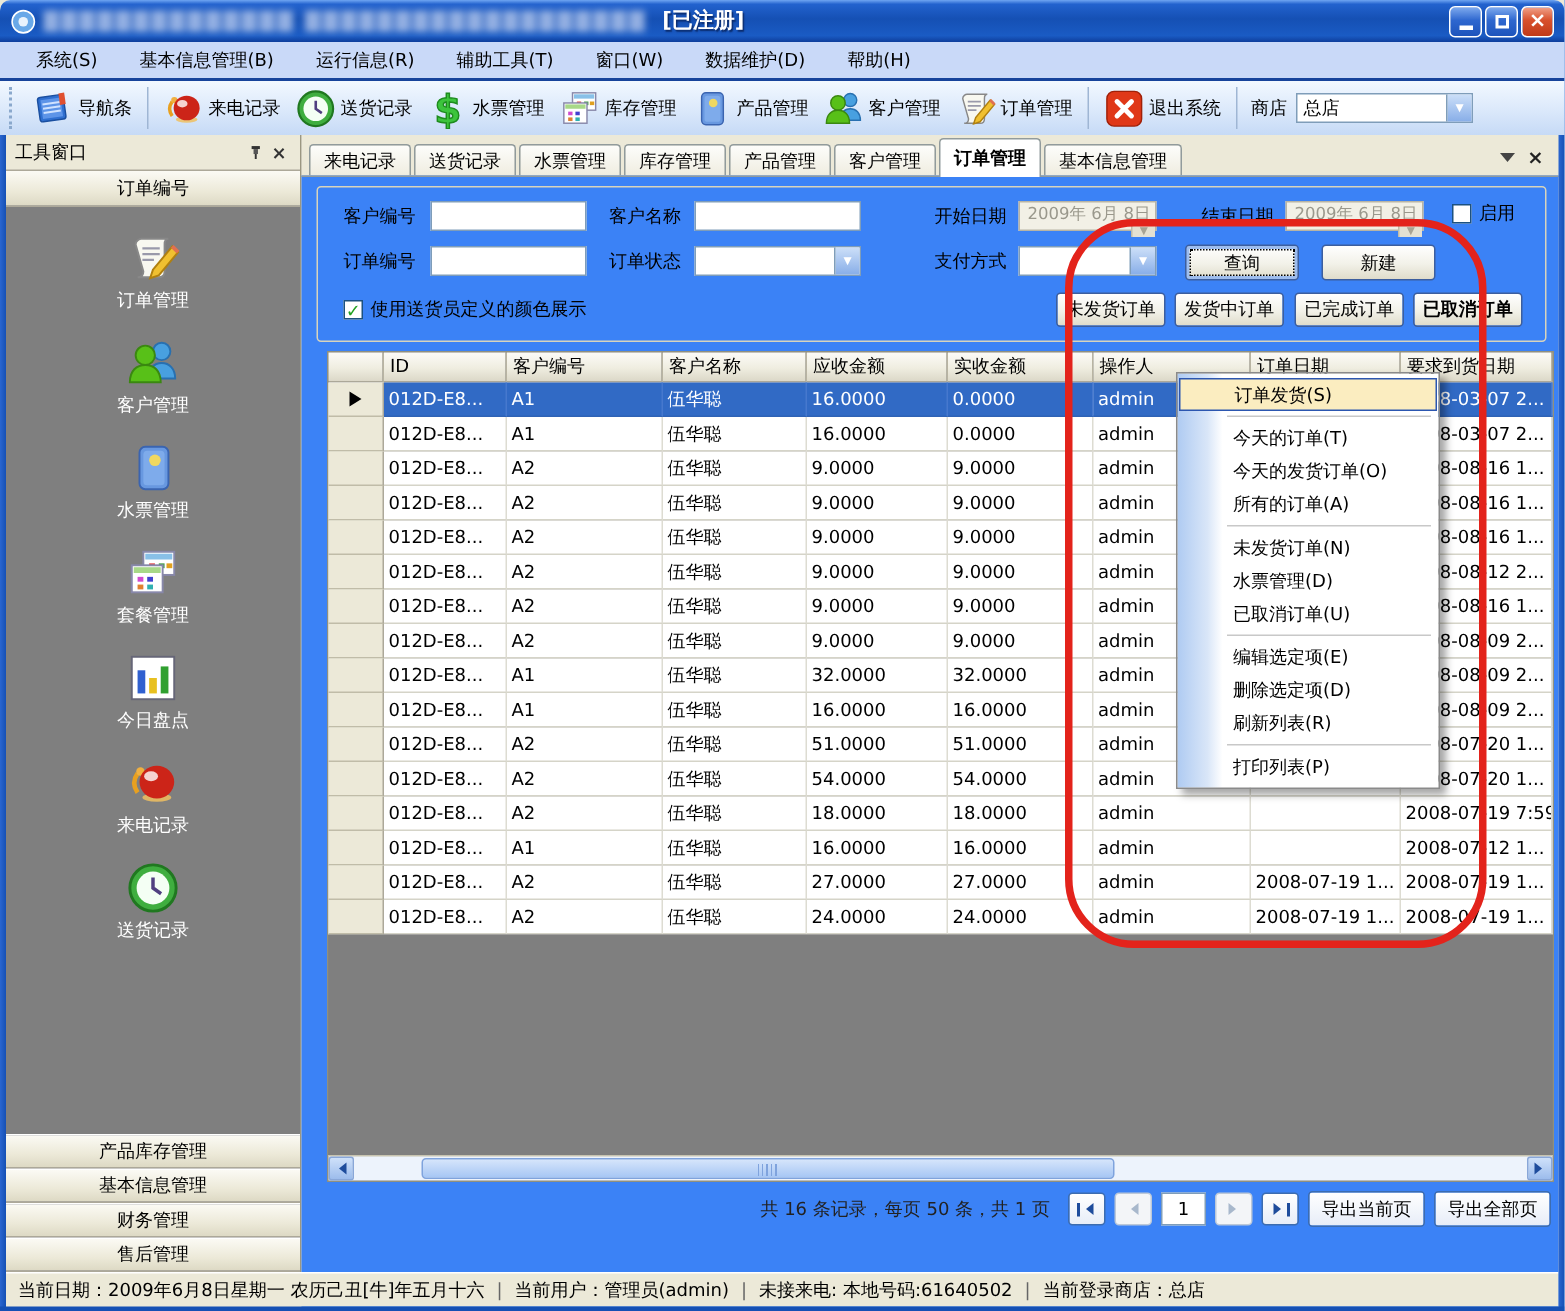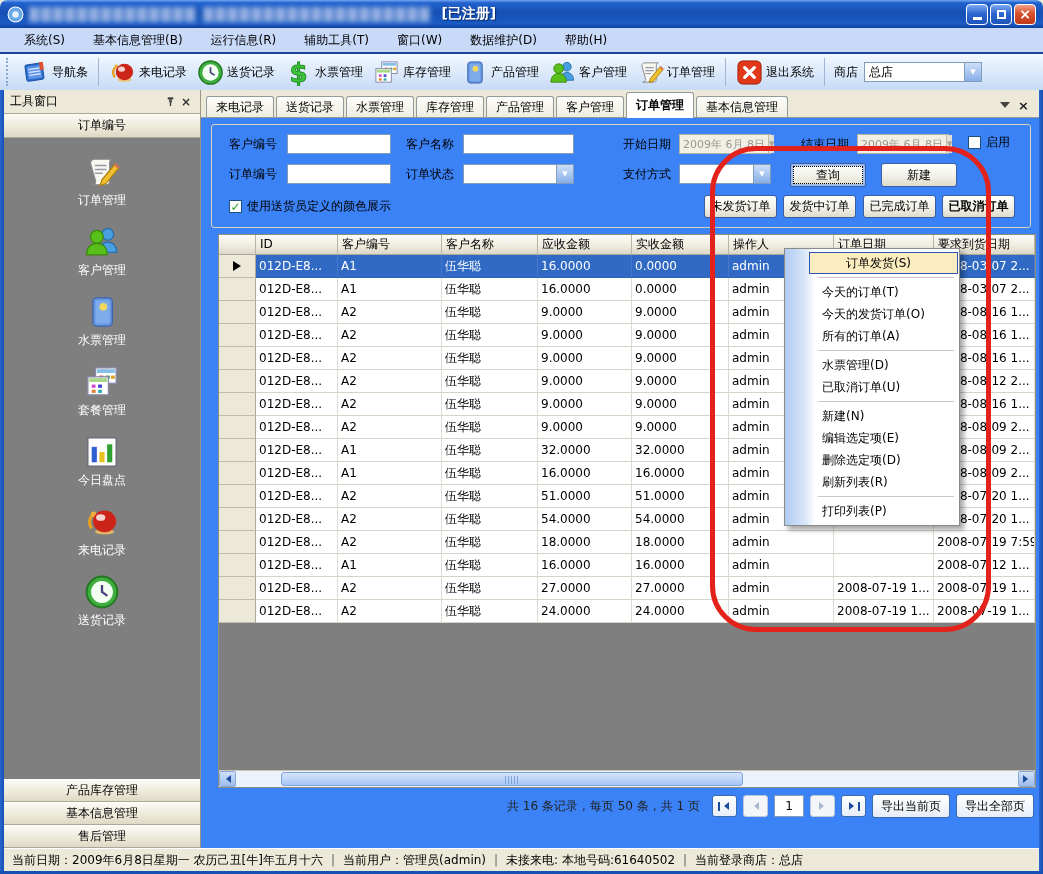--- a/index.html
+++ b/index.html
@@ -68,21 +68,21 @@
   .tab.active{height:26px;background:#FFFFFF;font-weight:bold;margin-bottom:-1px;z-index:2;position:relative;}
   .tab-ctrls{margin-left:auto;display:flex;align-items:center;gap:8px;padding:0 10px 4px 0;}
   .tc-down{width:0;height:0;border:5px solid transparent;border-top:6px solid #444;margin-top:5px;}
   .tc-x{font-weight:bold;font-size:13px;color:#222;}
 
   .panel{position:absolute;left:0;top:27px;width:838px;height:796px;background:#3b82f6;border-top:1px solid #919B9C;border-bottom:1px solid #ACA899;padding-left:24px;}
 
   .filterbox{position:absolute;left:10px;top:6px;width:820px;height:104px;border:1px solid #D8D4BC;border-radius:3px;}
   .f-label{position:absolute;height:22px;line-height:22px;color:#000;white-space:nowrap;}
   .xp-input{position:absolute;height:20px;border:1px solid #7F9DB9;background:#fff;font-size:12px;padding:0 3px;}
-  .datebox{position:absolute;height:20px;border:1px solid #B8B4A4;background:#F2F0E6;color:#9A988C;display:flex;align-items:center;}
+  .datebox{position:absolute;height:20px;border:1px solid #B8B4A4;background:#F2F0E6;color:#9A988C;display:flex;align-items:flex-end;flex-direction:column;}
   .datebox .dt{flex:1;padding:0 3px;white-space:nowrap;font-size:11px;}
   .datebox .da{width:16px;height:18px;background:#E4E1D2;border-left:1px solid #C0BCA8;color:#A8A494;font-size:7px;display:flex;align-items:center;justify-content:center;}
   .fcombo{position:absolute;height:20px;}
   .cb{width:13px;height:13px;background:#fff;border:1px solid #1C5180;display:inline-flex;align-items:center;justify-content:center;vertical-align:-2px;}
   .cb span{display:none;color:#21A121;font-weight:bold;font-size:12px;line-height:1;}
   .cb.on span{display:inline;}
   .cb-row{position:absolute;display:flex;align-items:center;gap:5px;color:#000;}
 
   .xp-btn{border:1px solid #3C5E9E;border-radius:3px;background:linear-gradient(180deg,#FFFFFF,#F2F1E8 55%,#DFDCCB);
     color:#000;font-size:12px;display:flex;align-items:center;justify-content:center;cursor:default;white-space:nowrap;text-align:center;}
@@ -123,21 +123,21 @@
   .navbtn.dis .tri-l{border-right-color:#A8B8CC;} .navbtn.dis .tri-r{border-left-color:#A8B8CC;}
   .vbar{width:2px;height:9px;background:#1E4C9C;}
   .page-input{width:30px;height:22px;border:1px solid #7F9DB9;text-align:center;font-size:12px;background:#fff;}
   .exp-btn{height:24px;padding:0 8px;border:1px solid #3C6CB0;border-radius:3px;background:linear-gradient(180deg,#fff,#E7EDF8);
     display:flex;align-items:center;white-space:nowrap;}
 
   
   .ctx-menu{position:absolute;left:784px;top:248px;width:176px;z-index:30;border:1px solid #8A8A8A;padding:3px 1px;
     background:linear-gradient(90deg,#AFCBF2 0px,#D9E6F8 20px,#FFFFFF 30px);box-shadow:4px 4px 5px rgba(0,0,0,.35);}
   .cm-item{height:22px;line-height:22px;padding-left:36px;color:#000;white-space:nowrap;cursor:default;}
-  .cm-item.hl{background:#FBEDC0;border:1px solid #2B56B0;line-height:20px;height:22px;margin-left:23px;}
+  .cm-item.hl{background:#FBEDC0;border:1px solid #2B56B0;line-height:20px;height:22px;}
   .cm-sep{height:1px;background:#C8C8C8;margin:3px 4px 3px 32px;}
 
   
   .red-annot{position:absolute;left:710px;top:146px;width:281px;height:486px;border:5px solid #E3231B;border-radius:46px;
     z-index:40;pointer-events:none;}
 
   
   .statusbar{position:absolute;left:4px;right:4px;bottom:3px;height:23px;background:#ECE9D8;border-top:1px solid #fff;
     display:flex;align-items:center;gap:8px;padding:0 8px;color:#000;white-space:nowrap;overflow:hidden;}
   .sb-div{color:#666;}
@@ -359,20 +359,21 @@
             <circle cx="14" cy="14" r="12" fill="#3fae3f" stroke="#207820" stroke-width="1.5"></circle>
             <circle cx="14" cy="14" r="8.5" fill="#f4fff4"></circle>
             <path d="M14 8.5v5.5l4.2 3" stroke="#504080" stroke-width="1.8" fill="none"></path>
           </svg></span>
         <span class="sl">送货记录</span>
       </div>
     </div>
   <div class="side-groups">
       <div class="side-group">产品库存管理</div>
       <div class="side-group">基本信息管理</div>
+      <div class="side-group">财务管理</div>
       <div class="side-group">售后管理</div>
     </div>
 </div>
 
 <div class="content">
   <div class="tabstrip">
     <div style="display:flex;align-items:flex-end;">
         <div class="tab">来电记录</div>
         <div class="tab">送货记录</div>
         <div class="tab">水票管理</div>
@@ -667,24 +668,24 @@
   </div>
 </div>
 
 <div class="ctx-menu">
     <div class="cm-item hl">订单发货(S)</div>
     <div class="cm-sep"></div>
     <div class="cm-item">今天的订单(T)</div>
     <div class="cm-item">今天的发货订单(O)</div>
     <div class="cm-item">所有的订单(A)</div>
     <div class="cm-sep"></div>
+    <div class="cm-item">未发货订单(N)</div>
     <div class="cm-item">水票管理(D)</div>
     <div class="cm-item">已取消订单(U)</div>
     <div class="cm-sep"></div>
-    <div class="cm-item">新建(N)</div>
     <div class="cm-item">编辑选定项(E)</div>
     <div class="cm-item">删除选定项(D)</div>
     <div class="cm-item">刷新列表(R)</div>
     <div class="cm-sep"></div>
     <div class="cm-item">打印列表(P)</div>
   </div>
 
 <div class="red-annot"></div>
 
 <div class="statusbar">

